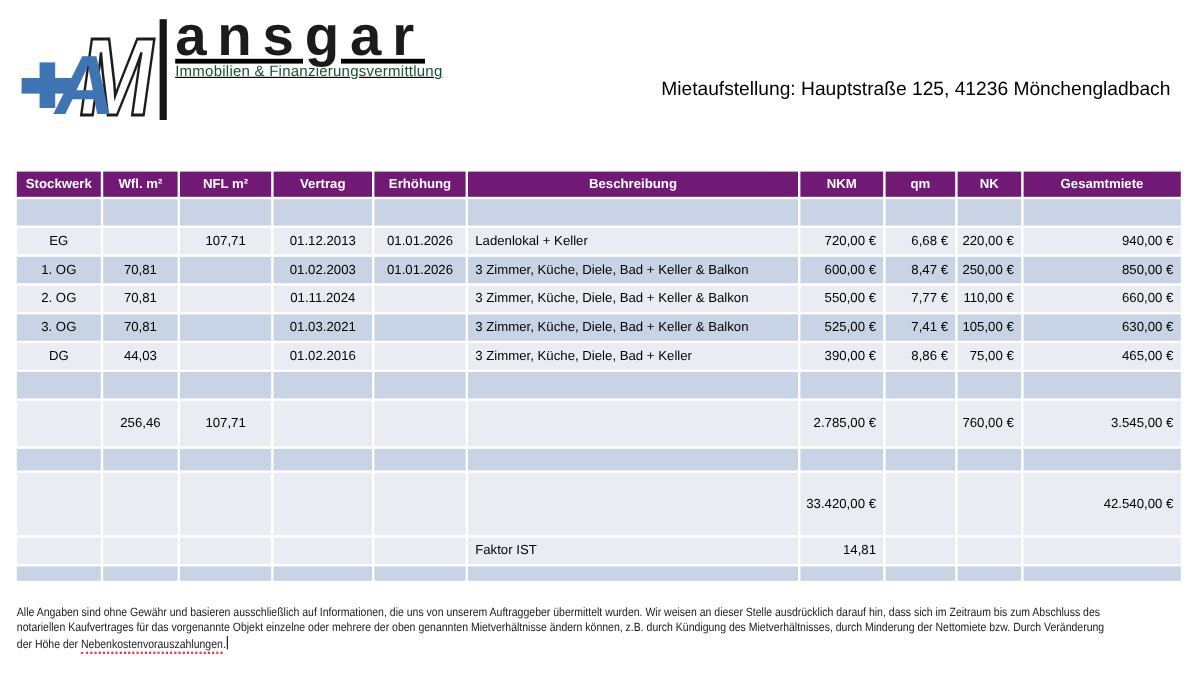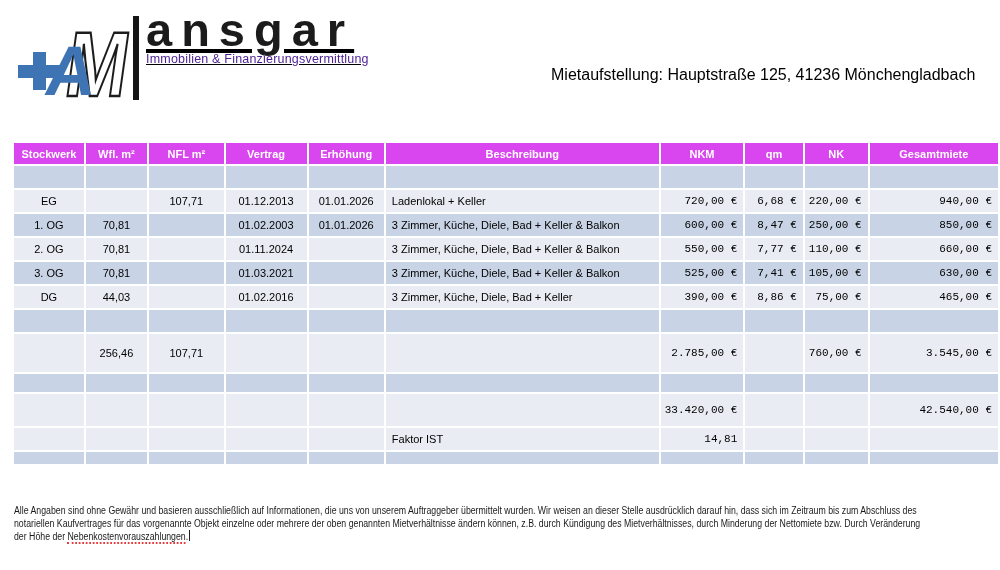--- a/index.html
+++ b/index.html
@@ -8,52 +8,52 @@
     width:1000px; height:570px; position:relative; overflow:hidden;
     background:#ffffff; font-family:"Liberation Sans", sans-serif;
   }
 
   
   .logo { position:absolute; left:14px; top:8px; display:flex; align-items:flex-start; }
   .logo-text { margin-left:4px; margin-top:4px;text-decoration:underline; }
   .brand { font-weight:bold; color:#1b1b1b; font-size:47px; line-height:36px; white-space:nowrap; }
   .brand-1 { letter-spacing:9px; }
   .brand-2 { letter-spacing:2px; }
-  .tagline { font-size:12.5px; color:#4c1d95; margin-top:4px; letter-spacing:0.2px; white-space:nowrap; }
+  .tagline { font-size:12.5px; color:#14532d; margin-top:4px; letter-spacing:0.2px; white-space:nowrap; }
 
   
   .doc-title { position:absolute; left:551px; top:66px; font-size:16px; color:#000; white-space:nowrap;text-align:center; }
 
   
   table.rent {
     position:absolute; left:12px; top:141px;
     border-collapse:separate; border-spacing:2px; table-layout:fixed;
   }
   col.c1{width:70px} col.c2{width:62px} col.c3{width:76px} col.c4{width:82px} col.c5{width:76px}
   col.c6{width:275px} col.c7{width:69px} col.c8{width:58px} col.c9{width:52px} col.c10{width:131px}
 
   th {
-    background:#d946ef; color:#fff; font-weight:bold; font-size:11px;
+    background:#701a75; color:#fff; font-weight:bold; font-size:11px;
     height:21px; text-align:center; padding:0 6px; white-space:nowrap; overflow:hidden;
   }
   td {
     font-size:11px; color:#000; padding:0 4px; white-space:nowrap; overflow:hidden;
     vertical-align:middle;
   }
   td:nth-child(-n+5) { text-align:center; }
   td:nth-child(6)    { text-align:left; padding-left:6px; }
-  td:nth-child(n+7)  { text-align:right; padding-right:6px;font-family:Liberation Mono, monospace; }
+  td:nth-child(n+7)  { text-align:right; padding-right:6px; }
 
   tr.row-blue  td { background:#c8d4e5; }
   tr.row-light td { background:#e9edf3; }
 
   tr.size-std td { height:22px; }
   tr.size-t38 td { height:38px;margin-top:38px; }
   tr.size-g18 td { height:18px; }
-  tr.size-t44 td { height:32px; }
+  tr.size-t44 td { height:52px; }
   tr.size-t12 td { height:12px; }
 
   
   .footer {
     position:absolute; left:14px; top:505px; width:1130px;
     font-size:10px; line-height:12.5px; color:#1a1a1a;
     transform:scaleX(0.875); transform-origin:left top;
   }
   .fline { white-space:nowrap; }
   .squiggle { border-bottom:2px dotted #e83a3a; }

